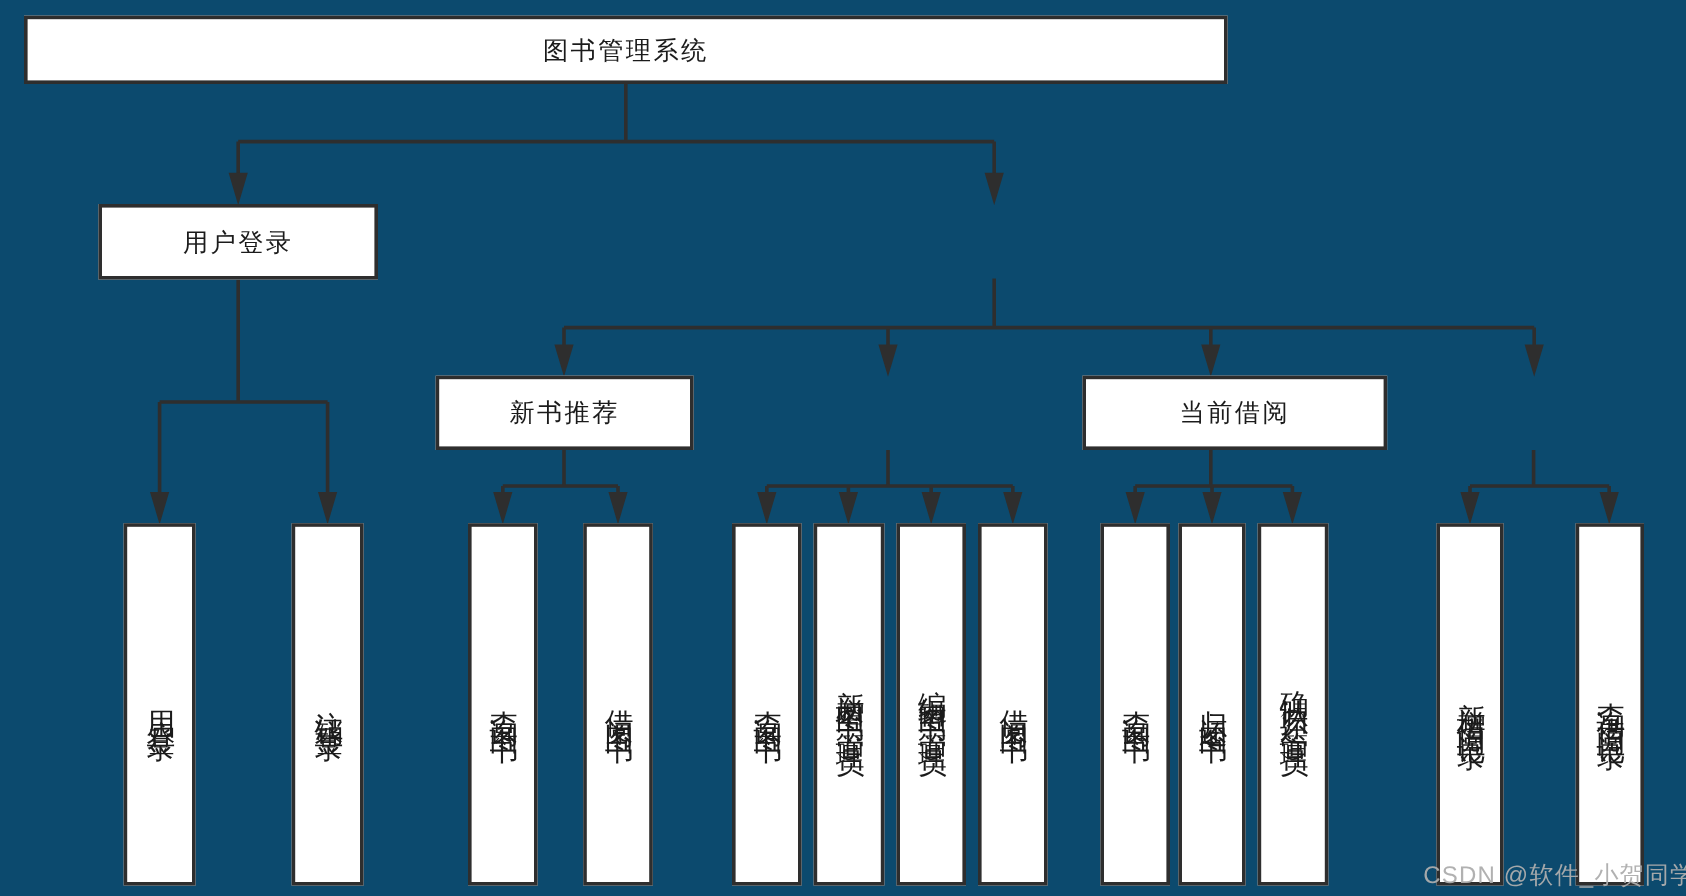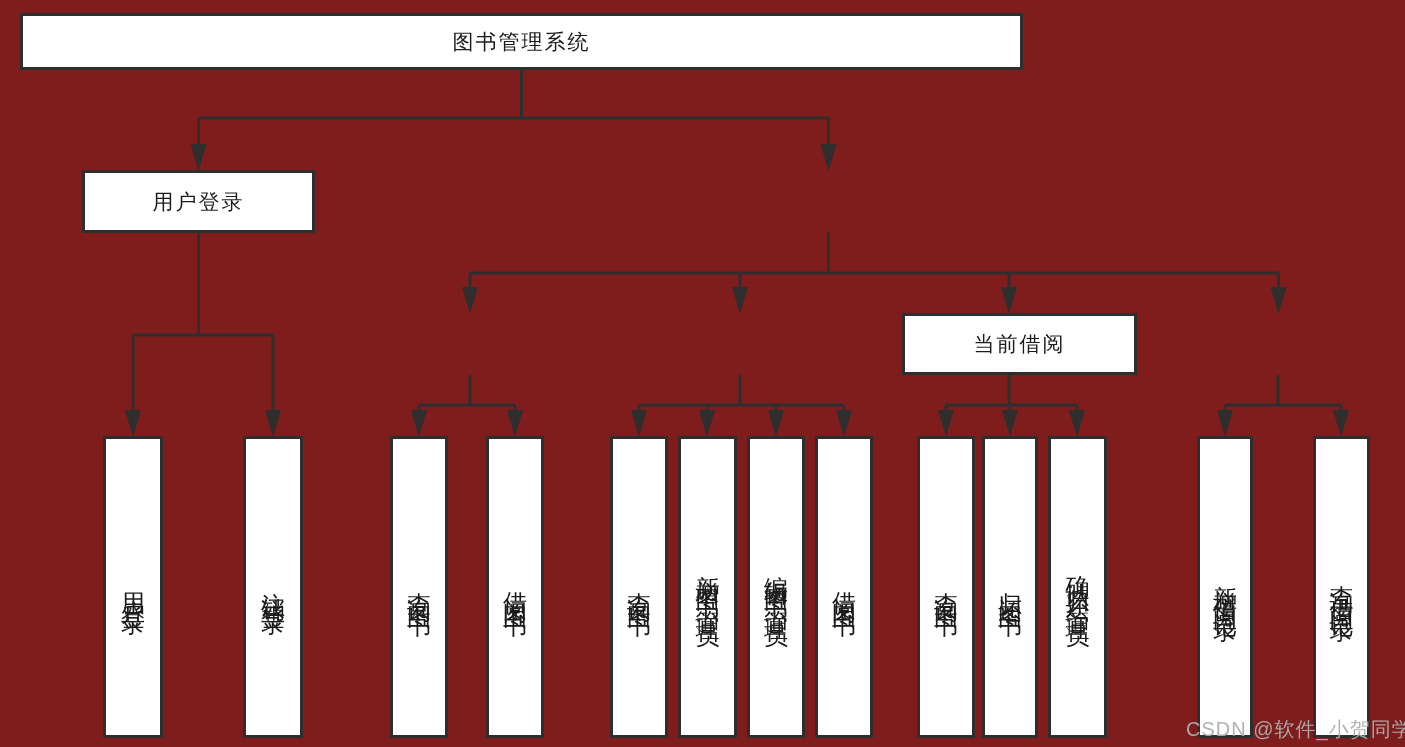--- a/index.html
+++ b/index.html
@@ -1,18 +1,18 @@
 <!DOCTYPE html>
 <html><head>
 <meta charset="utf-8">
 <style>
   *{margin:0;padding:0;box-sizing:border-box}
   html,body{background:#ffffff}
   .canvas{
-    position:relative;width:1405px;height:747px;background:#7f1d1d;
+    position:relative;width:1405px;height:747px;background:#0c4a6e;
     overflow:hidden;font-family:"Liberation Sans",sans-serif;color:#1b1b1b;
   }
   .wires{position:absolute;left:0;top:0;pointer-events:none}
   .node{
     position:absolute;border:3px solid #2e2e2e;background:#ffffff;
     display:flex;align-items:center;justify-content:center;
     color:#1b1b1b;text-align:center;
   }
   .node.h{font-size:21px;letter-spacing:2px;white-space:nowrap}
   .node.v{
@@ -59,21 +59,24 @@
   </svg>
 
   <div class="node h" style="left:20px;top:13px;width:1003px;height:57px">
     <span>图书管理系统</span>
   </div>
 
   <div class="node h" style="left:82px;top:170px;width:233px;height:63px">
     <span>用户登录</span>
   </div>
 
-  <div class="node h" style="left:902px;top:313px;width:235px;height:62px">
+  <div class="node h" style="left:363px;top:313px;width:215px;height:62px">
+    <span>新书推荐</span>
+  </div>
+  <div class="node h" style="left:902px;top:313px;width:254px;height:62px">
     <span>当前借阅</span>
   </div>
 
   <div class="node v" style="left:103px;top:436px;width:60px;height:302px">
     <span>用户登录</span>
   </div>
   <div class="node v" style="left:243px;top:436px;width:60px;height:302px">
     <span>注销登录</span>
   </div>
 

